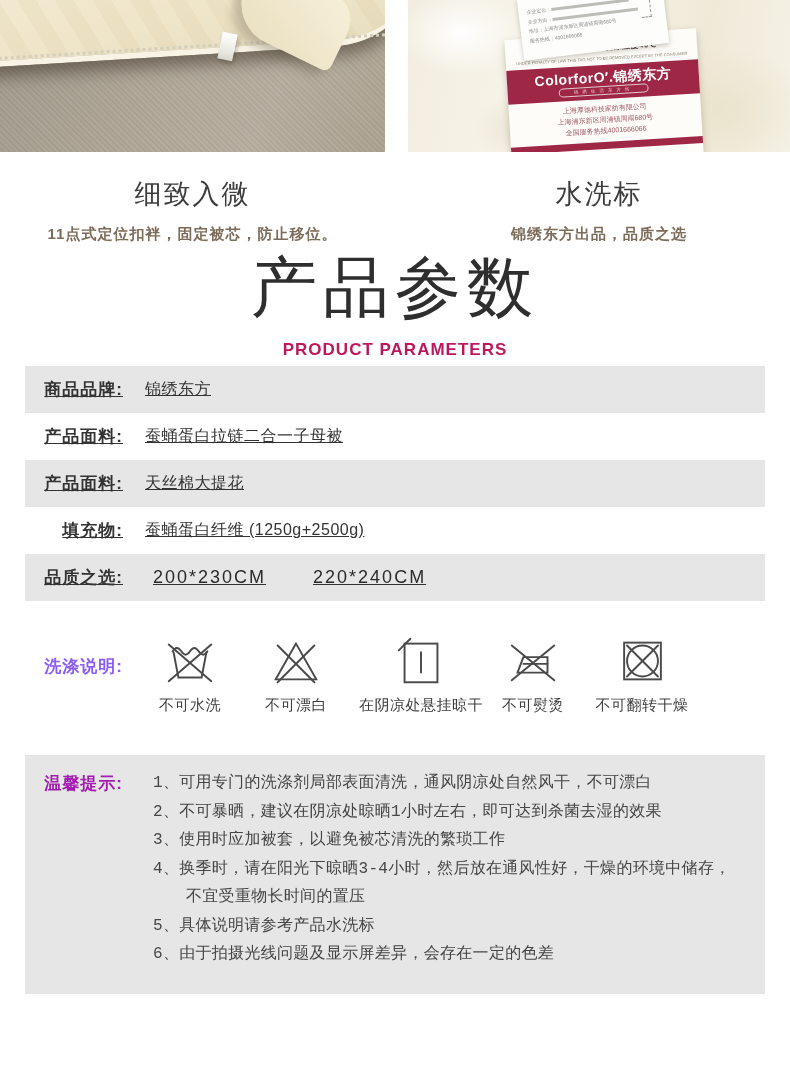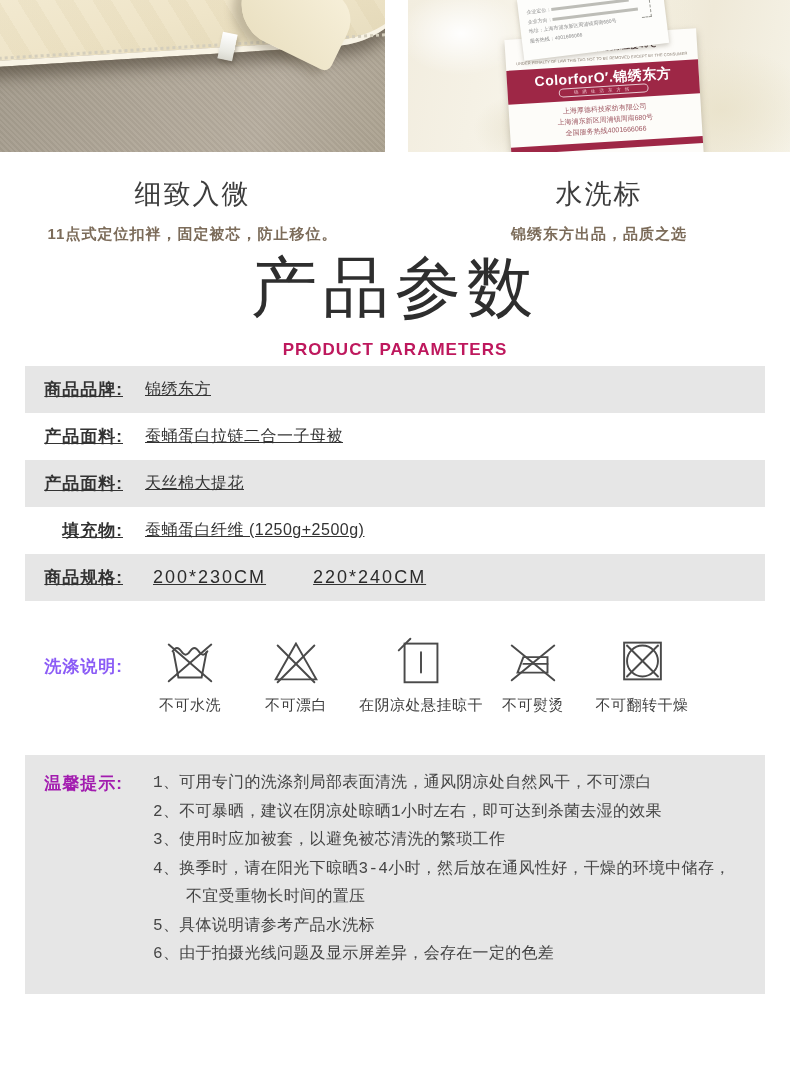--- a/index.html
+++ b/index.html
@@ -195,21 +195,21 @@
   </div>
   <div class="prow gray" style="top:460px">
     <span class="plabel">产品面料:</span>
     <span class="pvalue">天丝棉大提花</span>
   </div>
   <div class="prow" style="top:507px">
     <span class="plabel">填充物:</span>
     <span class="pvalue">蚕蛹蛋白纤维 (1250g+2500g)</span>
   </div>
   <div class="prow gray" style="top:554px">
-    <span class="plabel">商品规格:</span>
+    <span class="plabel">品质之选:</span>
     <span class="psize">200*230CM</span>
     <span class="psize2">220*240CM</span>
   </div>
 
   <div class="wash-label">洗涤说明:</div>
 
   <div class="wash-col" style="left:296px">
     <svg width="58" height="58" viewBox="0 0 60 60">
       <path d="M30 12 L9 49 L51 49 Z"></path>
       <line x1="11" y1="14" x2="49" y2="52"></line>

